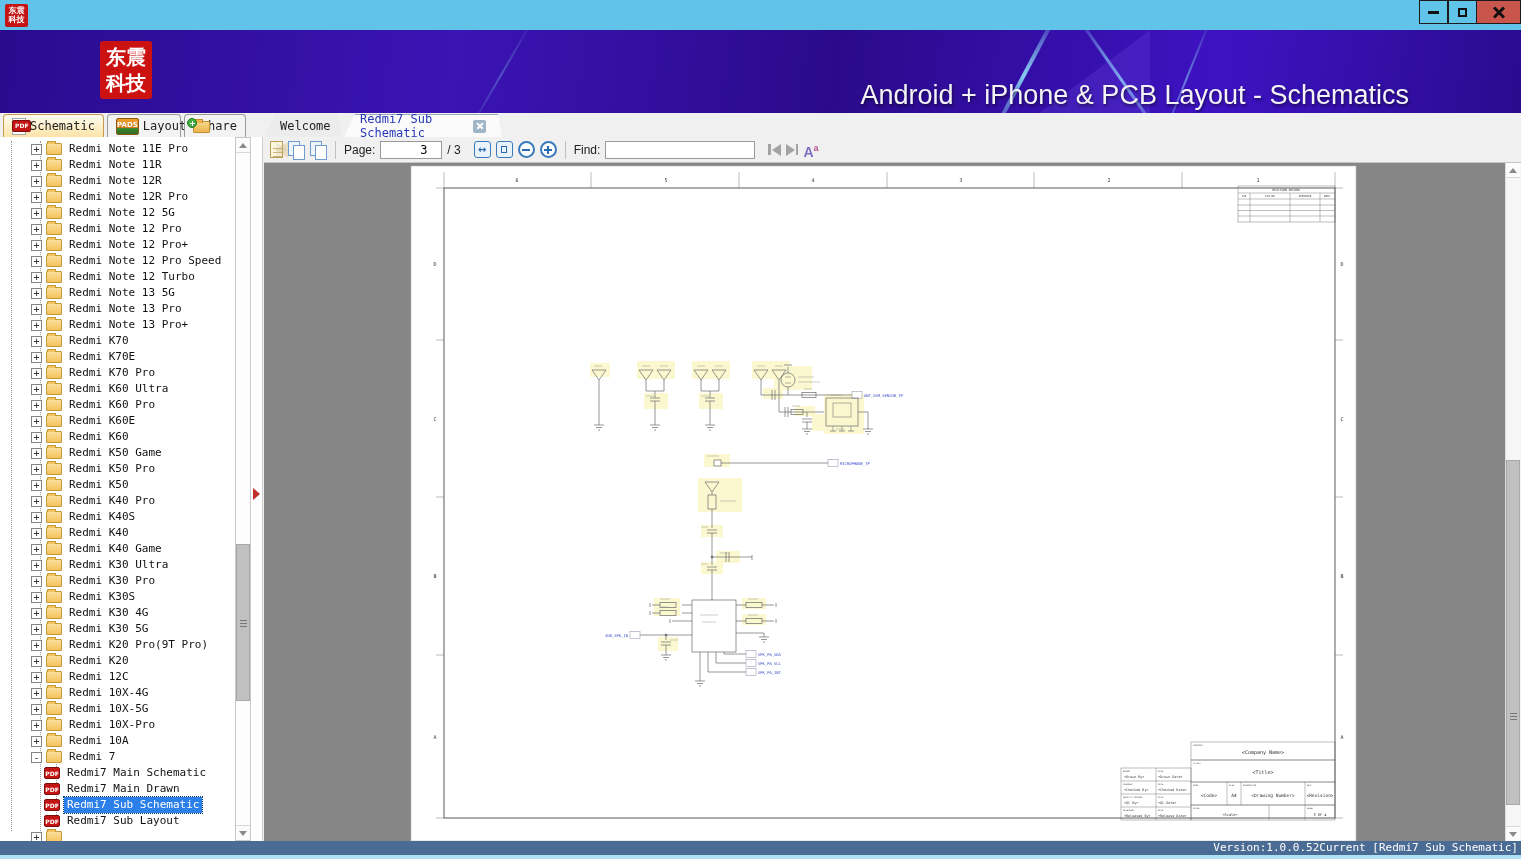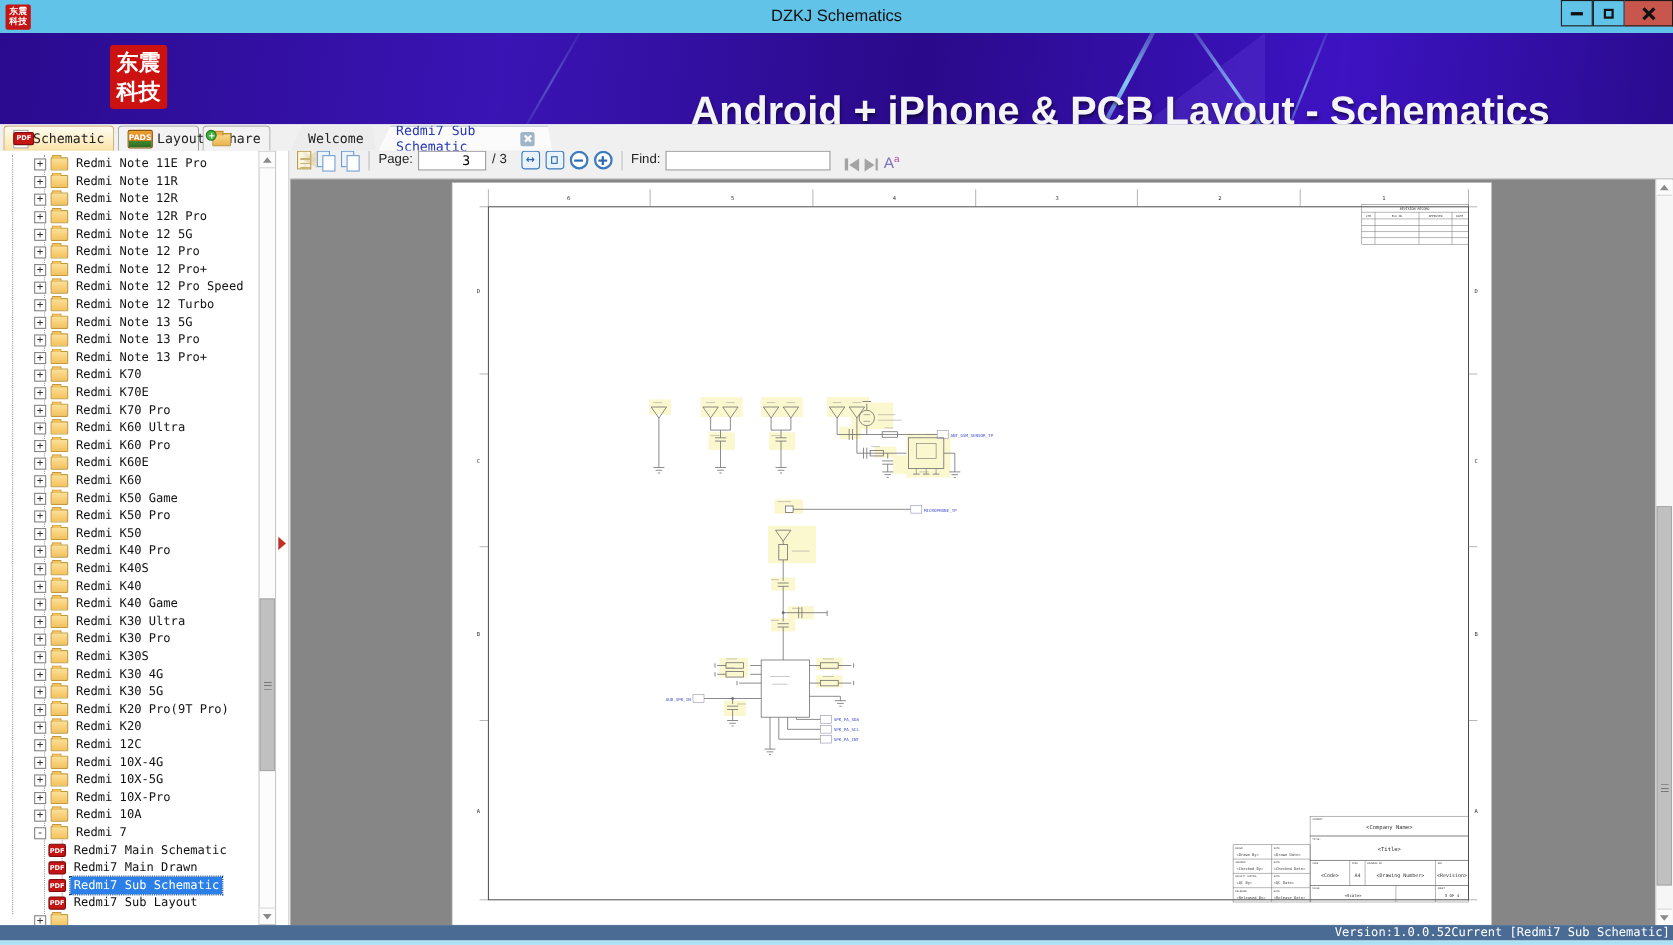--- a/index.html
+++ b/index.html
@@ -25,21 +25,21 @@
   .streak{position:absolute;background:linear-gradient(to bottom,rgba(130,225,255,0),rgba(150,235,255,.85),rgba(130,225,255,0))}
   .s1{left:1022px;top:-30px;width:4px;height:150px;transform:rotate(28deg)}
   .s2{left:1120px;top:-30px;width:3px;height:160px;transform:rotate(-35deg)}
   .s3{left:1185px;top:-20px;width:2px;height:140px;transform:rotate(22deg);opacity:.6}
   .s4{left:500px;top:-20px;width:2px;height:130px;transform:rotate(30deg);opacity:.35}
   .tri{position:absolute;width:0;height:0;opacity:.25}
   .t1{left:1030px;top:0;border-left:120px solid transparent;border-bottom:90px solid #6a4ae0}
   .banner-logo{position:absolute;left:100px;top:11px;width:52px;height:58px;background:#cc1111;border-radius:3px;
     color:#fff;font:bold 20px/26px "DejaVu Sans Mono",monospace;text-align:center;padding-top:3px}
   .banner-app{position:absolute;left:166px;top:24px;color:#fff;font-size:35px;font-weight:bold;letter-spacing:1px;text-shadow:2px 2px 3px rgba(0,0,0,.55)}
-  .banner-tag{position:absolute;right:112px;top:50px;color:#f4f4f6;font-size:36px;font-weight:bold;text-shadow:1px 2px 3px rgba(0,0,0,.5)}
+  .banner-tag{position:absolute;right:112px;top:50px;color:#f4f4f6;font-size:27px;font-weight:normal;text-shadow:1px 2px 3px rgba(0,0,0,.5)}
 
   
   .tabrow{position:absolute;left:0;top:113px;width:1521px;height:24px;background:#f0f0f0;z-index:5}
   .mtab{position:absolute;top:1px;height:23px;display:flex;align-items:center;gap:4px;padding:0 8px;
     border:1px solid #9a9a9a;border-bottom:none;border-radius:4px 4px 0 0;background:#f3f3f3;font-size:12px;color:#222;
     font-family:"DejaVu Sans Mono",monospace}
   .mtab.active{background:linear-gradient(#fffdf2,#fbe3a8);border-color:#c89a50}
   .mtab-schematic{left:3px;width:101px}
   .mtab-layout{left:107px;width:74px}
   .mtab-share{left:184px;width:62px}
@@ -89,21 +89,21 @@
   .chev-up{width:0;height:0;border-left:4px solid transparent;border-right:4px solid transparent;border-bottom:5px solid #8a8a8a}
   .chev-down{width:0;height:0;border-left:4px solid transparent;border-right:4px solid transparent;border-top:5px solid #8a8a8a}
   .sc-thumb{position:absolute;left:0;width:14px;background:#c0c0c0;border:1px solid #a8a8a8}
   .grip{position:absolute;left:3px;width:7px;height:7px;
     background:repeating-linear-gradient(to bottom,#777 0,#777 1px,transparent 1px,transparent 3px)}
   .splitter-arrow{position:absolute;left:253px;top:488px;width:0;height:0;
     border-top:6px solid transparent;border-bottom:6px solid transparent;border-left:7px solid #c03028;z-index:6}
 
   
   .toolbar{position:absolute;left:264px;top:137px;right:0;height:26px;background:#f0f0f0;border-bottom:1px solid #c4c4c4;
-    display:flex;gap:5px;padding-left:6px;font-size:12px;color:#222}
+    display:flex;align-items:center;gap:5px;padding-left:6px;font-size:12px;color:#222}
   .tsep{width:1px;height:18px;background:#c0c0c0;margin:0 3px}
   .ic-paste{width:13px;height:17px;background:#fdf7dd;border:1px solid #b99d52;
     background-image:repeating-linear-gradient(to bottom,transparent 0,transparent 3px,#c8b070 3px,#c8b070 4px);background-size:9px 100%;background-repeat:no-repeat;background-position:2px 3px}
   .ic-copy{position:relative;width:17px;height:17px}
   .ic-copy::before{content:"";position:absolute;left:0;top:0;width:10px;height:13px;background:#eef4fc;border:1px solid #6f9cd0}
   .ic-copy::after{content:"";position:absolute;left:5px;top:4px;width:10px;height:13px;background:#fff;border:1px solid #6f9cd0}
   .pginput{width:62px;height:18px;border:1px solid #9a9a9a;background:#fff;font:12px "DejaVu Sans Mono",monospace;text-align:right;padding-right:14px}
   .tri{display:inline-block}
   .tri-left{width:0;height:0;border-top:8px solid transparent;border-bottom:8px solid transparent;border-right:12px solid #dca422}
   .tri-right{width:0;height:0;border-top:8px solid transparent;border-bottom:8px solid transparent;border-left:12px solid #c2c2c2}
@@ -111,21 +111,21 @@
     font:bold 10px/15px "DejaVu Sans",sans-serif;text-align:center}
   .fitinner{position:absolute;left:4.5px;top:4px;width:6px;height:7px;border:1.5px solid #2a6ab0}
   .zoombtn{position:relative;width:17px;height:17px;border:2px solid #3a7abd;border-radius:50%;background:#fff}
   .zoombtn::before{content:"";position:absolute;left:2.5px;top:5.5px;width:8px;height:2px;background:#2a6ab0}
   .zoombtn.plus::after{content:"";position:absolute;left:5.5px;top:2.5px;width:2px;height:8px;background:#2a6ab0}
   .findinput{width:150px;height:18px;border:1px solid #9a9a9a;background:#fff;font:12px "DejaVu Sans Mono",monospace;padding:0 3px}
   .fnav{display:flex;align-items:center;gap:1px;opacity:.55}
   .fnav .bar{width:2.5px;height:11px;background:#666}
   .fnav .tl{width:0;height:0;border-top:6px solid transparent;border-bottom:6px solid transparent;border-right:9px solid #666}
   .fnav .tr{width:0;height:0;border-top:6px solid transparent;border-bottom:6px solid transparent;border-left:9px solid #666}
-  .caseicon{color:#7f6fc0;font-weight:normal;font-size:14px;line-height:14px}
+  .caseicon{color:#7f6fc0;font-weight:bold;font-size:14px;line-height:14px}
   .caseicon sup{font-size:9px;color:#b05090}
 
   
   .viewport{position:absolute;left:264px;top:163px;right:0;bottom:18px;background:#868686;overflow:hidden}
   .schsvg{position:absolute;left:0;top:0}
   .vp-scroll{position:absolute;right:0;top:0;width:16px;bottom:0;background:#f6f6f6;border-left:1px solid #dcdcdc}
 
   
   .statusbar{position:absolute;left:0;bottom:4px;width:1521px;height:14px;background:#4a6b94;color:#fff;
     display:flex;justify-content:flex-end;align-items:center;padding:0 3px;font:11px/14px "DejaVu Sans Mono",monospace}
@@ -134,21 +134,20 @@
   svg text{font-family:"DejaVu Sans Mono",monospace}
 </style>
 </head>
 <body>
 
 <div class="titlebar">
   <div class="tb-logo">
     <div>东震</div>
       <div>科技</div>
   </div>
-  <div class="tb-title">DZKJ Schematics</div>
   <div class="tb-btns">
     <div class="tb-btn">
         <span class="glyph-min"></span>
       </div>
     <div class="tb-btn">
         <span class="glyph-max"></span>
       </div>
     <div class="tb-btn close">
         <span class="glyph-x">
           <i class="a"></i>

